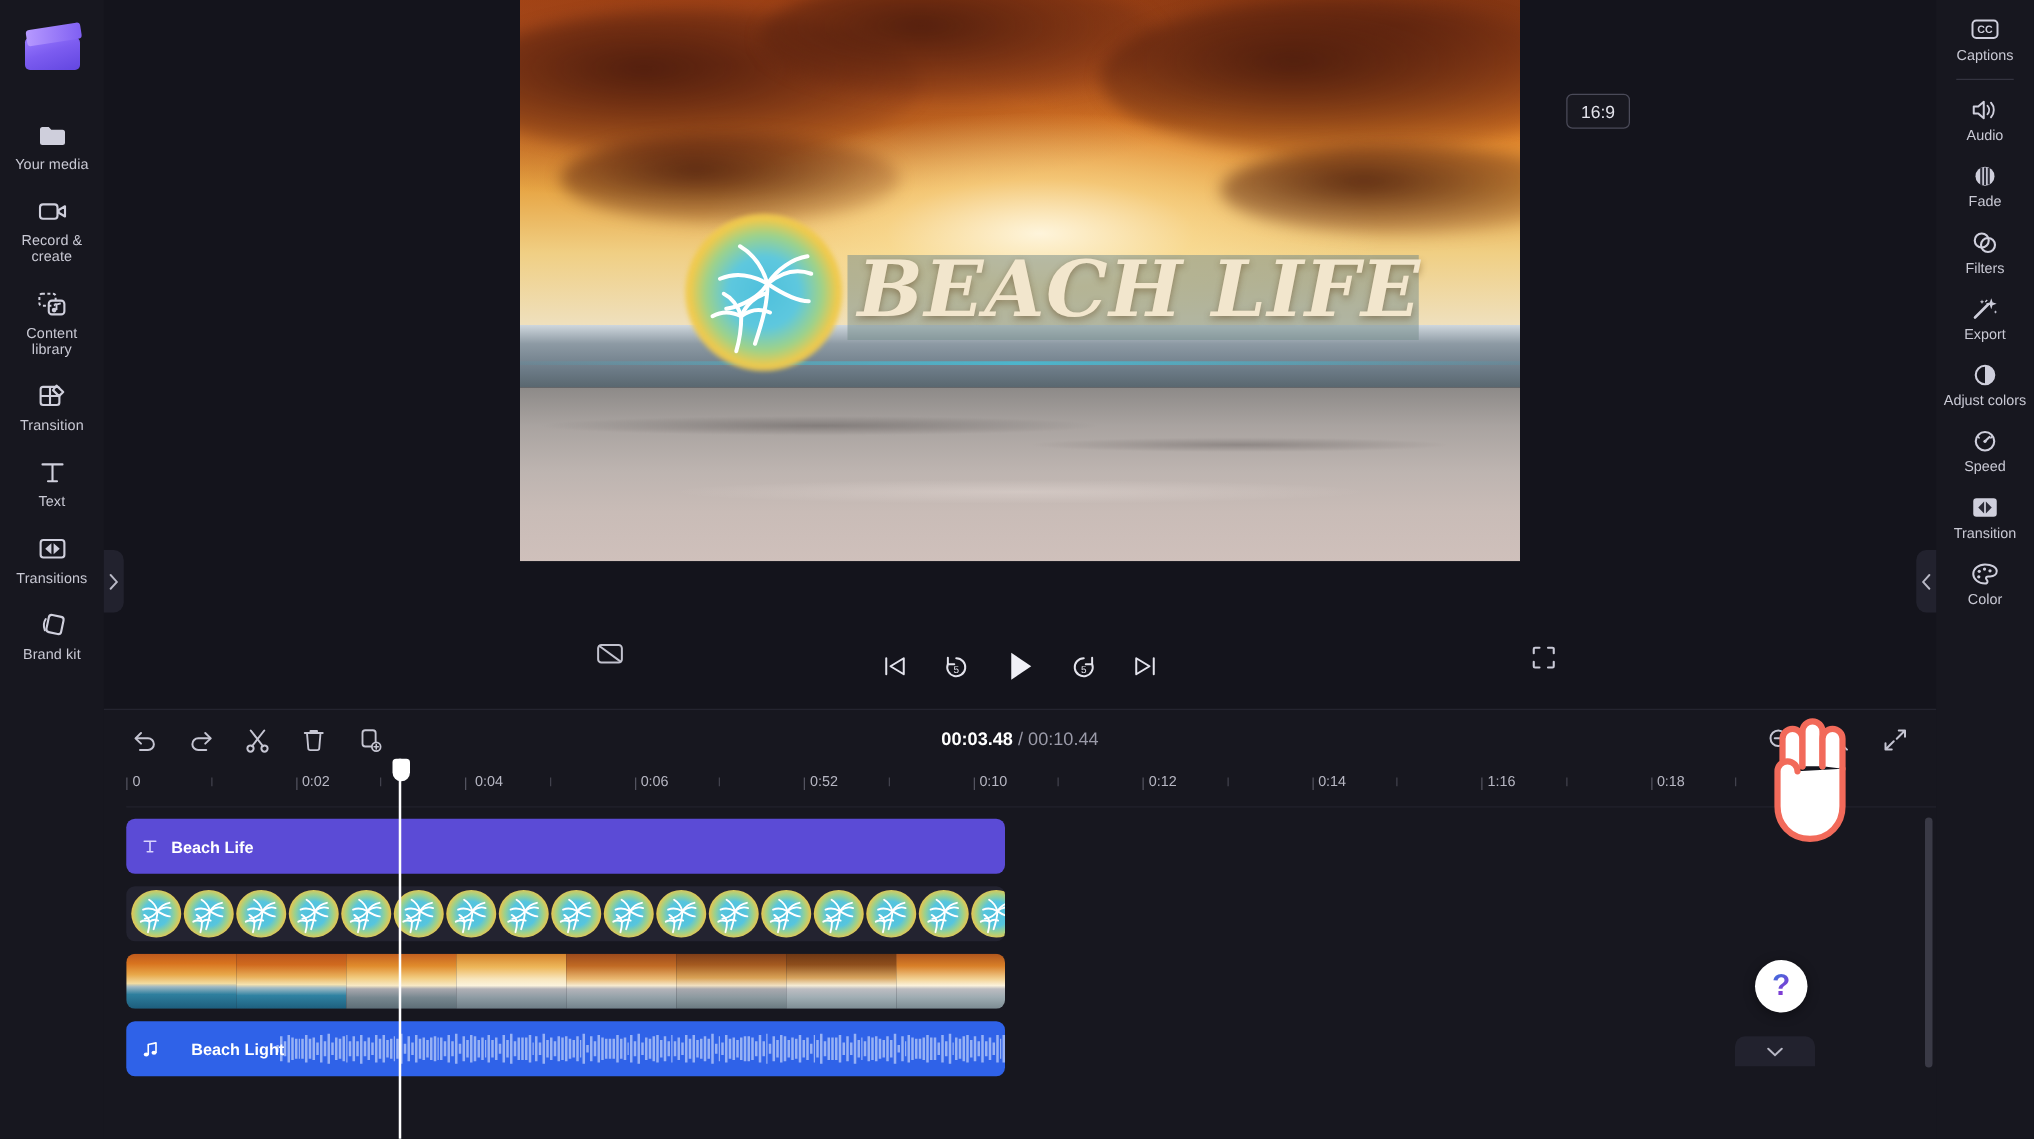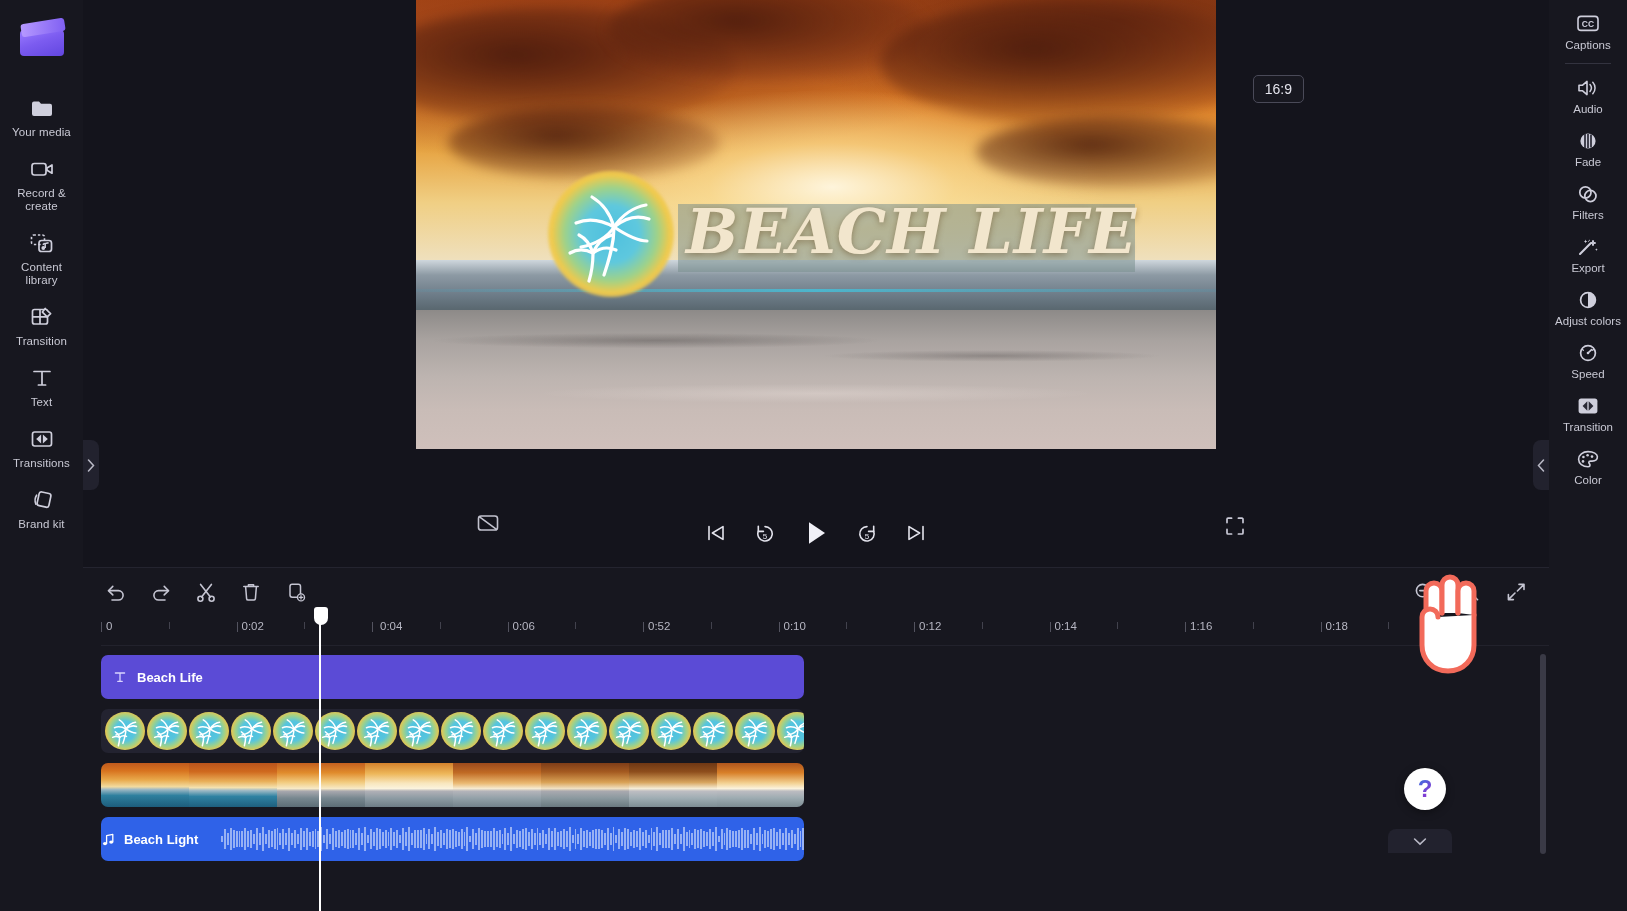--- a/index.html
+++ b/index.html
@@ -206,21 +206,21 @@
   .clip-text .cl-lbl { font-size: 13px; font-weight: bold; color: #fff; }
   .clip-logo { background: #232330; }
   .clip-logo .row { display: flex; align-items: center; height: 44px; padding: 0 3px; }
   .thumb-logo {
     width: 40px; height: 38px; margin: 0 1px; border-radius: 50%;
     background: radial-gradient(circle at 50% 50%, #4fc0dd 0%, #56c5de 36%, #9fd189 56%, #e8c64f 72%, #d9b944 86%, #cdae3e 100%);
     position: relative; flex: 0 0 40px;
   }
   .clip-video { background: #1d1d27; }
   .vthumb { width: 88px; height: 44px; flex: 0 0 88px; position: relative; overflow: hidden; }
-  .clip-audio { background: #2f62e8; gap: 8px; }
+  .clip-audio { background: #2f62e8; padding-left: 12px; gap: 25px; }
   .clip-audio .cl-lbl { font-size: 13px; font-weight: bold; color: #fff; z-index: 2; }
   .wave { position: absolute; left: 120px; right: 0; top: 6px; bottom: 6px; display: flex; align-items: center; gap: 1px; overflow: hidden; }
   .wave i { display: block; width: 2px; background: rgba(255,255,255,.5); }
 
   .playhead { position: absolute; top: 0; width: 2px; background: #fff; z-index: 9; pointer-events: none; }
   .playhead-knob {
     position: absolute; top: 0; width: 14px; height: 18px; background: #fff;
     border-radius: 3px 3px 7px 7px; margin-left: -6px; z-index: 10; cursor: ew-resize;
   }
 
@@ -460,20 +460,25 @@
               <path d="M3.8 5.4h14.4M8.4 5.4V3.8h5.2v1.6M5.6 5.4l1 12.2a1.6 1.6 0 0 0 1.6 1.5h5.6a1.6 1.6 0 0 0 1.6-1.5l1-12.2" stroke="#c5c5d2" stroke-width="1.5" fill="none" stroke-linecap="round" stroke-linejoin="round"></path>
             </svg>
           </div>
           <div class="tl-tool">
             <svg width="22" height="22" viewBox="0 0 22 22">
               <rect x="5" y="3.2" width="10.5" height="13" rx="2.2" fill="none" stroke="#c5c5d2" stroke-width="1.5"></rect>
               <circle cx="16" cy="16.4" r="3.5" fill="#17171f" stroke="#c5c5d2" stroke-width="1.4"></circle>
               <path d="M16 14.7v3.4M14.3 16.4h3.4" stroke="#c5c5d2" stroke-width="1.3" stroke-linecap="round"></path>
             </svg>
           </div>
+        </div>
+        <div class="tl-time">
+          <span class="cur">00:03.48</span>
+          <span class="tot">/</span>
+          <span class="tot">00:10.44</span>
         </div>
         <div class="tl-zooms">
           <div class="tl-tool">
             <svg width="22" height="22" viewBox="0 0 22 22">
                 <circle cx="9.6" cy="9.6" r="6.2" fill="none" stroke="#c5c5d2" stroke-width="1.6"></circle>
                 <path d="M6.8 9.6h5.6M14.2 14.3l4.4 4.4" stroke="#c5c5d2" stroke-width="1.6" stroke-linecap="round"></path>
               </svg>
           </div>
           <div class="tl-tool">
             <svg width="22" height="22" viewBox="0 0 22 22">

